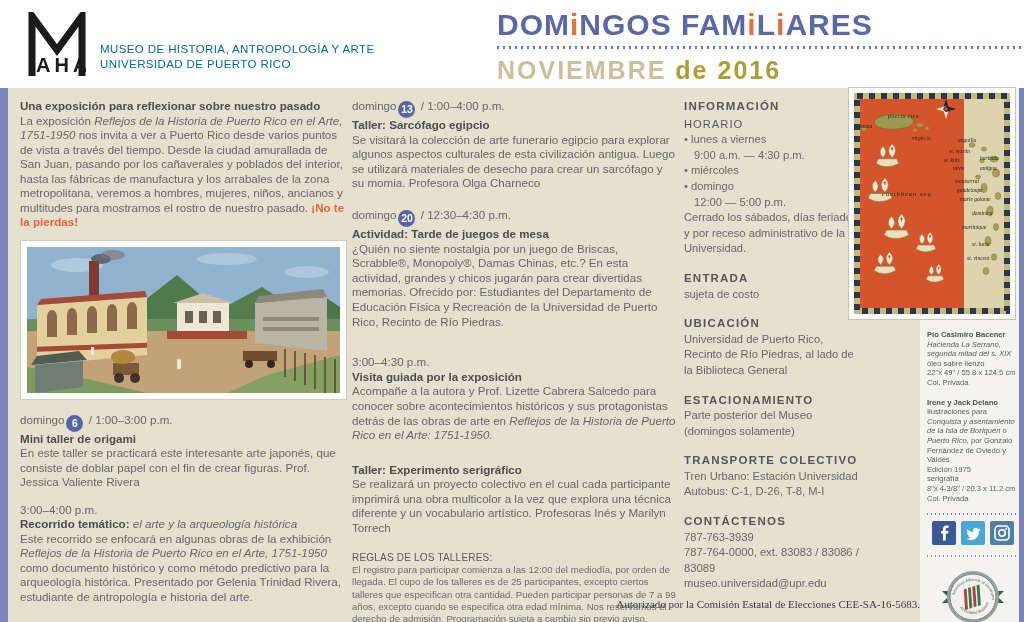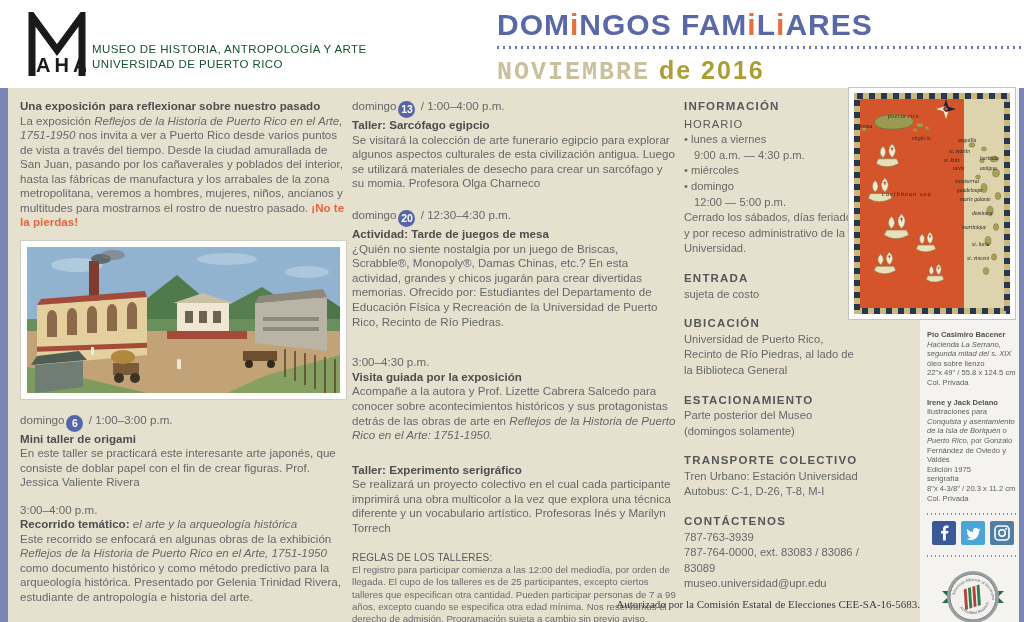--- a/index.html
+++ b/index.html
@@ -4,31 +4,31 @@
 <style>
   * { margin:0; padding:0; box-sizing:border-box; }
   html,body { width:1024px; height:622px; }
   body { font-family:"Liberation Sans", sans-serif; background:#e6e0cf; overflow:hidden; }
   .page { position:relative; width:1024px; height:622px; background:#e6e0cf; }
 
   
   .header { position:absolute; left:0; top:0; width:1024px; height:88px; background:#ffffff; }
   .logo-wrap { position:absolute; left:28px; top:12px; display:flex; align-items:flex-end; }
   .logo-m { width:58px; height:66px; }
-  .logo-text { margin-left:6px; margin-bottom:8px; color:#14532d; }
+  .logo-text { margin-left:14px; margin-bottom:8px; color:#0369a1; }
   .logo-line1 { font-size:11.5px; letter-spacing:.4px; }
   .logo-line2 { font-size:11.5px; letter-spacing:.4px; margin-top:3px; }
 
   .title-block { position:absolute; left:497px; top:8px; width:527px; }
   .main-title { font-size:30px; font-weight:bold; color:#5a68a8; letter-spacing:1px; }
   .main-title .ii { color:#e4703f; }
   .title-dots { margin-top:4px; height:3px; width:527px;
     background-image:repeating-linear-gradient(90deg,#6b77ad 0 2px, transparent 2px 6px); }
   .sub-title { margin-top:7px; font-size:25px; font-weight:bold; letter-spacing:2px; }
-  .sub-month { color:#cbc executeme09b;font-family:Liberation Mono, monospace; }
+  .sub-month { color:#cbc executeme09b; }
   .sub-month { color:#cbc09b; }
   .sub-rest { color:#ac9d36; }
 
   
   .edge-left  { position:absolute; left:0; top:88px; width:8px; height:534px; background:#7a85b6; }
   .edge-right { position:absolute; right:0; top:88px; width:5px; height:534px; background:#7a85b6; }
 
   
   .side-panel { position:absolute; left:920px; top:88px; width:99px; height:534px; background:#f4f3ef; }
   .body-txt { color:#66676a; }

